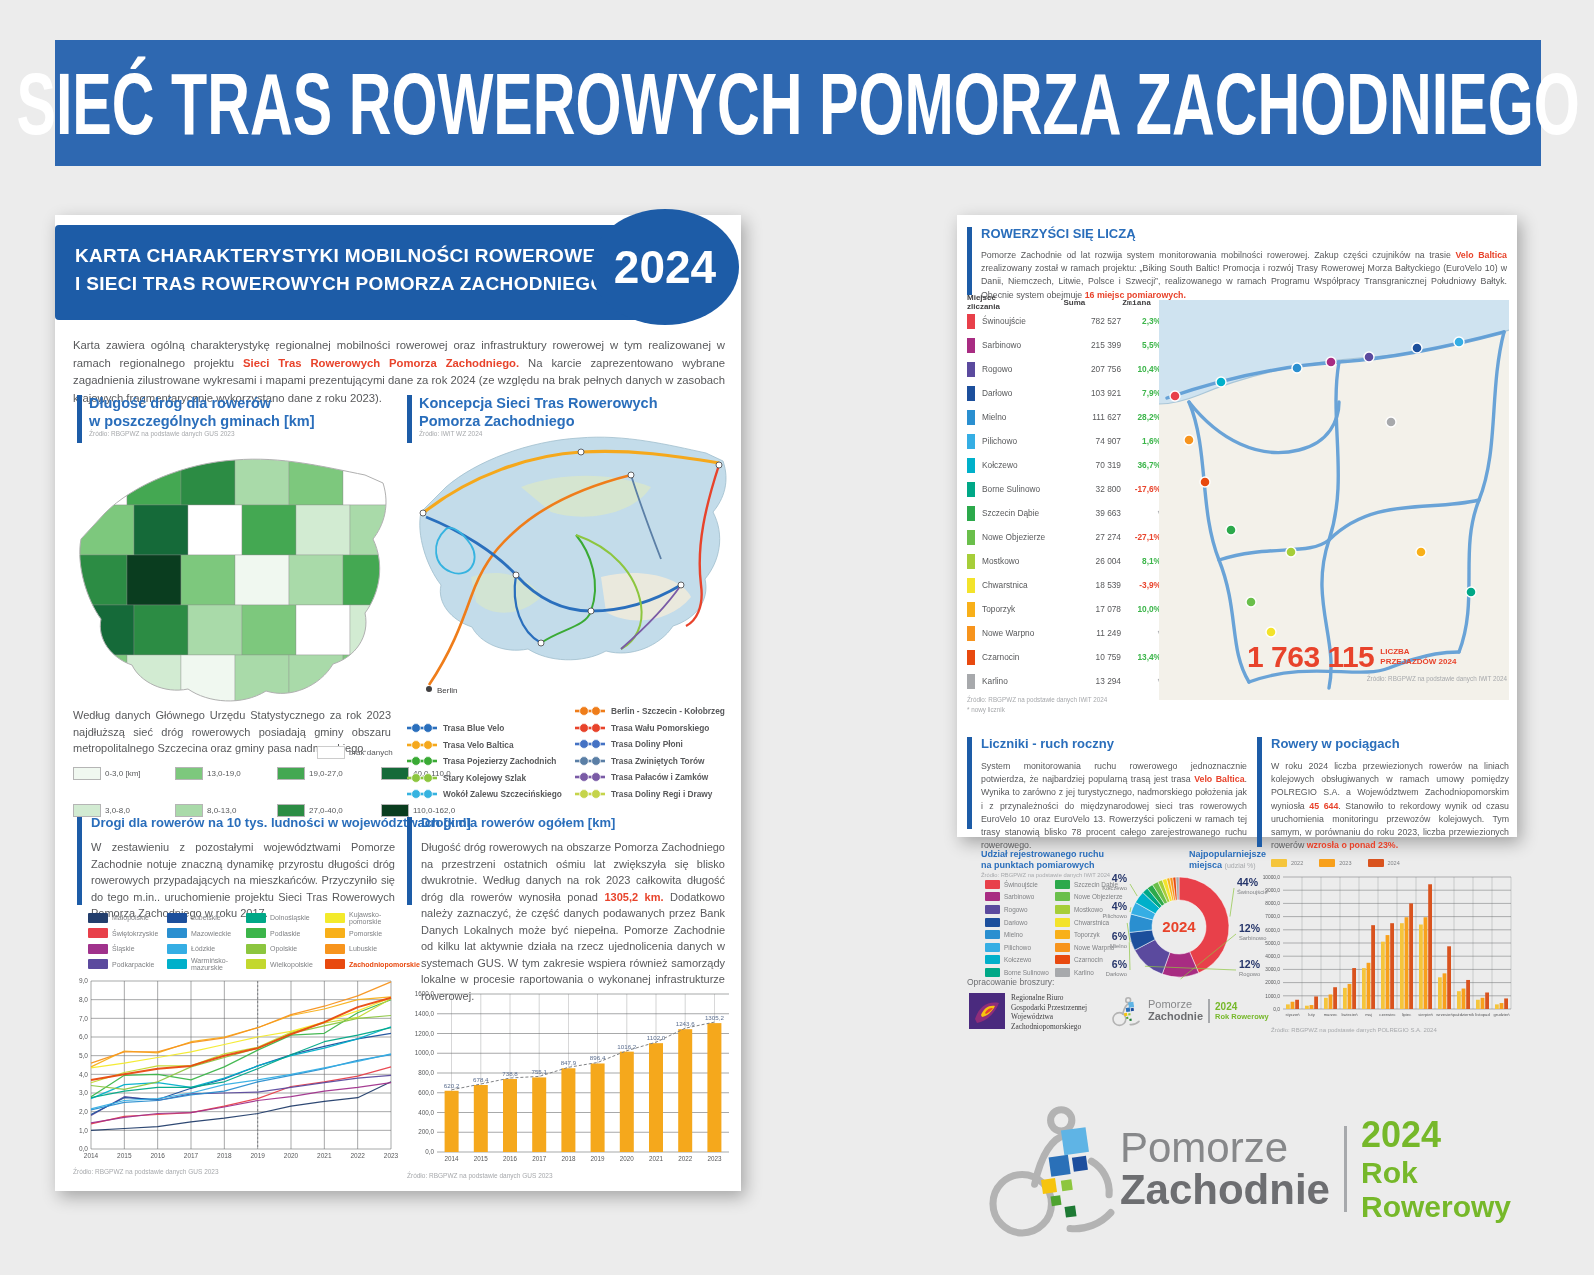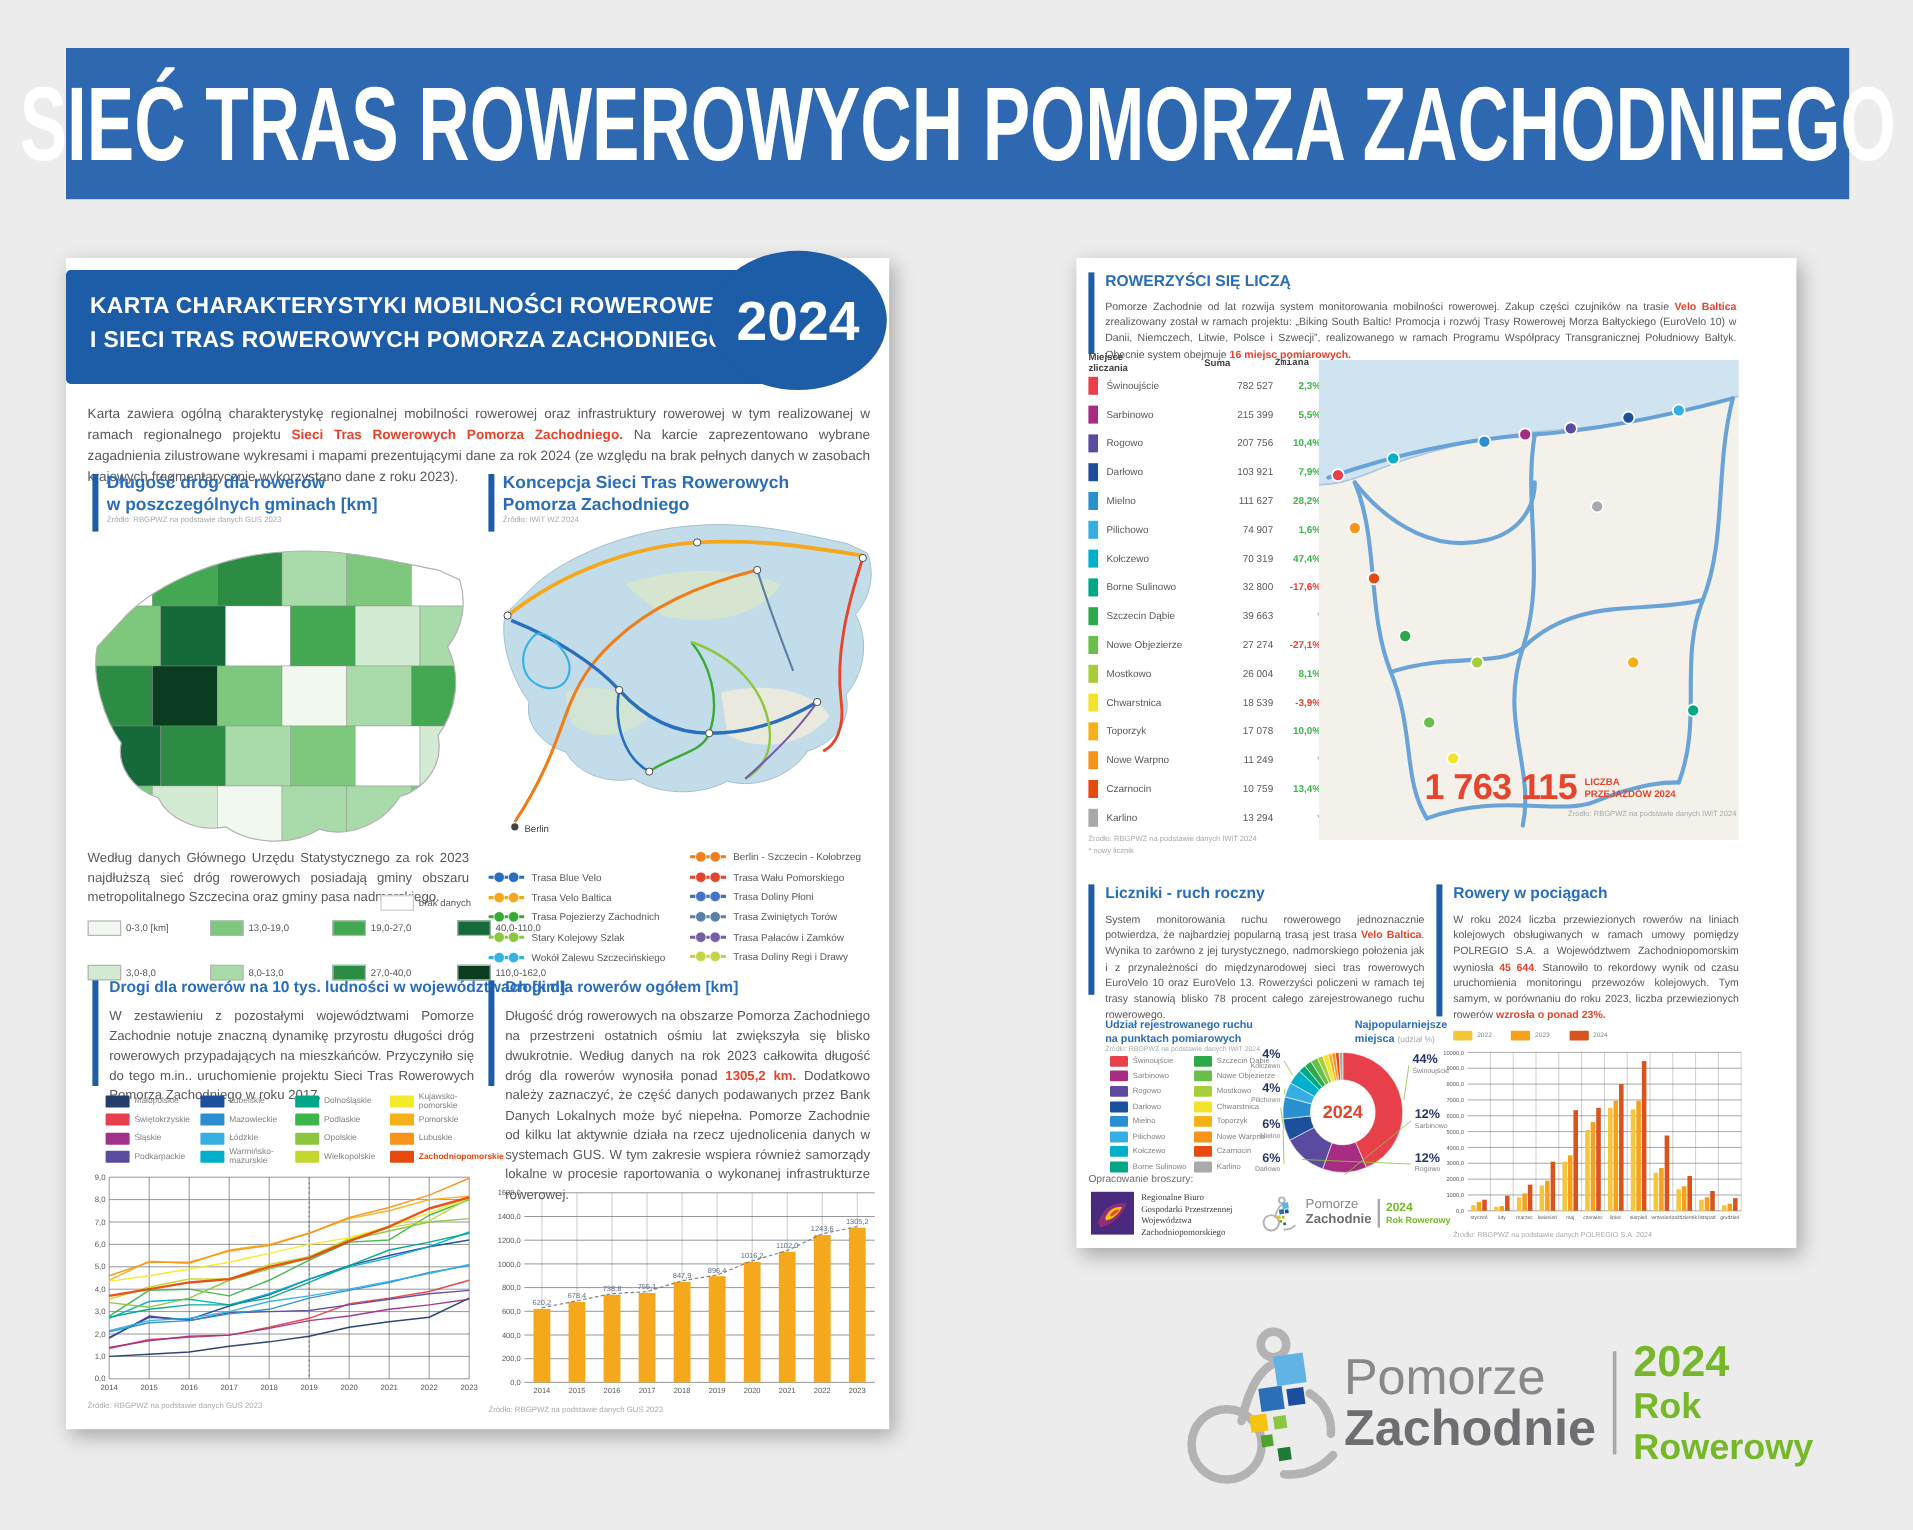--- a/index.html
+++ b/index.html
@@ -4,21 +4,21 @@
 <style>
   html,body{margin:0;padding:0;background:#ececec;}
   .stage{position:relative;width:1594px;height:1275px;background:#ececec;font-family:"Liberation Sans",sans-serif;overflow:hidden;}
   .abs{position:absolute;}
   
   .banner{position:absolute;left:55px;top:40px;width:1486px;height:126px;background:#2e68b1;display:flex;align-items:center;justify-content:center;}
   .banner span{color:#fff;font-weight:bold;font-size:74px;white-space:nowrap;transform:scale(0.80,1.18);letter-spacing:0px;}
   
   .poster{position:absolute;background:#fff;box-shadow:4px 6px 16px rgba(0,0,0,.30);}
   .poster.left{left:55px;top:215px;width:686px;height:976px;}
-  .poster.right{left:897px;top:215px;width:560px;height:825px;padding-left:40px;}
+  .poster.right{left:957px;top:215px;width:560px;height:622px;}
   
   .lp-header{position:absolute;left:0;top:10px;width:648px;height:95px;background:#1d5ca7;border-radius:4px 18px 18px 4px;}
   .lp-title{padding:17px 0 0 20px;color:#fff;font-weight:bold;font-size:19px;line-height:1.45;letter-spacing:.3px;}
   .lp-year{position:absolute;left:536px;top:-6px;width:148px;height:116px;background:#1d5ca7;border-radius:50%;display:flex;align-items:center;justify-content:center;color:#fff;font-size:46px;font-weight:bold;}
   .lp-intro{position:absolute;left:18px;top:122px;width:652px;font-size:11.3px;color:#58595b;text-align:justify;line-height:1.55;margin:0;}
   .red{color:#e8432b;} .bold{font-weight:bold;}
   
   .sec-bar{position:absolute;width:5px;background:#1d5ca7;}
   .map-title{position:absolute;color:#2a6ebb;font-weight:bold;font-size:14.5px;line-height:1.25;}
   .src{color:#a7a9ac;font-size:6.5px;font-weight:normal;}
@@ -27,21 +27,21 @@
   
   .chl-grid{position:absolute;left:18px;top:550px;display:grid;grid-template-columns:82px 82px 84px 86px;grid-template-rows:17px 17px;gap:20px;}
   .chl-item,.leg-item{display:flex;align-items:center;gap:4px;}
   .chl-sw{width:26px;height:11px;border:0.5px solid #b5b5b5;flex:none;}
   .chl-item span{font-size:8px;color:#58595b;}
   .nodata{position:absolute;left:262px;top:531px;display:flex;align-items:center;gap:4px;}
   .nodata i{width:26px;height:11px;background:#fff;border:0.5px solid #cccccc;}
   .nodata span{font-size:8px;color:#58595b;}
   
   .rl-col{position:absolute;display:flex;flex-direction:column;}
-  .rl-item{display:flex;align-items:center;gap:6px;height:16.6px;}
+  .rl-item{display:flex;gap:6px;height:16.6px;font-weight:bold;}
   .rl-item span{font-size:8.3px;color:#58595b;}
   
   .woj-grid{position:absolute;left:33px;top:695px;display:grid;grid-template-columns:79px 79px 79px 80px;grid-template-rows:repeat(4,15.5px);grid-auto-flow:column;}
   .leg-sw{width:20px;height:10px;border-radius:1px;flex:none;}
   .leg-item span{font-size:7px;color:#808285;}
   .leg-item.hot span{color:#e8490f;font-weight:bold;}
   .chart-src{position:absolute;font-size:6.5px;color:#a7a9ac;}
   
   .rp-title{position:absolute;color:#2a6ebb;font-weight:bold;font-size:13px;}
   .rp-intro{position:absolute;left:24px;top:34px;width:526px;font-size:8.8px;color:#58595b;text-align:justify;line-height:1.5;margin:0;}
@@ -568,21 +568,21 @@
           <div class="tbl-row">
             <i style="background: rgb(53, 174, 228);"></i>
             <div class="n">Pilichowo</div>
             <div class="s">74 907</div>
             <div class="z" style="color: rgb(60, 181, 74);">1,6%</div>
           </div>
           <div class="tbl-row">
             <i style="background: rgb(0, 176, 202);"></i>
             <div class="n">Kołczewo</div>
             <div class="s">70 319</div>
-            <div class="z" style="color: rgb(60, 181, 74);">47,4%</div>
+            <div class="z" style="color: rgb(60, 181, 74);">36,7%</div>
           </div>
           <div class="tbl-row">
             <i style="background: rgb(0, 168, 135);"></i>
             <div class="n">Borne Sulinowo</div>
             <div class="s">32 800</div>
             <div class="z" style="color: rgb(232, 67, 43);">-17,6%</div>
           </div>
           <div class="tbl-row">
             <i style="background: rgb(44, 169, 75);"></i>
             <div class="n">Szczecin Dąbie</div>

